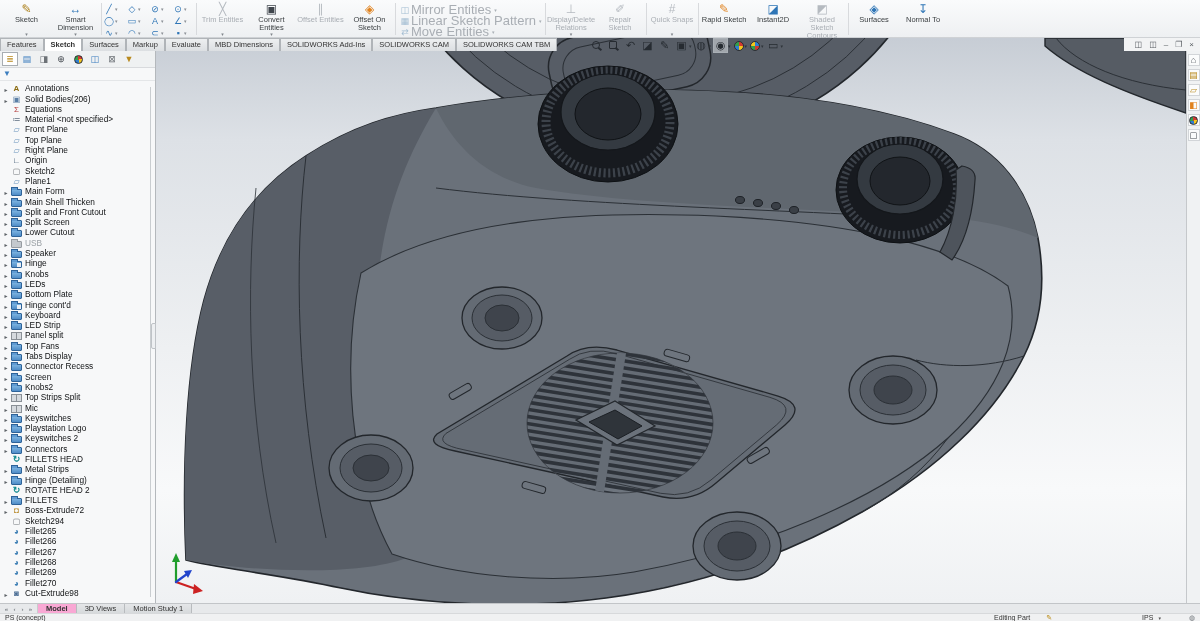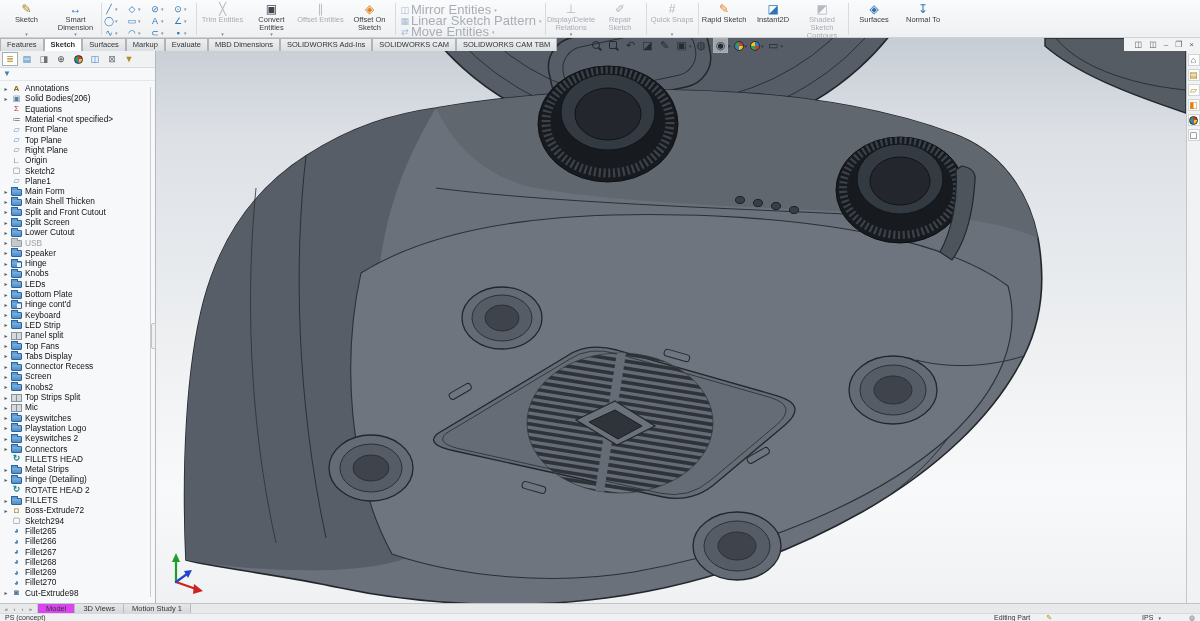--- a/index.html
+++ b/index.html
@@ -55,21 +55,21 @@
   
   #leftpanel{position:absolute;left:0;top:51px;width:156px;height:552px;background:#f7f8f9;border-right:1px solid #b4b8bc;display:flex;flex-direction:column;z-index:4}
   #fmtabs{height:17px;display:flex;align-items:center;gap:1px;padding:1px 2px;background:#eff1f2;border-bottom:1px solid #d8dadd;flex:0 0 auto}
   .ft{width:16px;height:14px;display:flex;align-items:center;justify-content:center;font-size:9px;cursor:default}
   .ft.active{background:#fff;border:1px solid #a8adb2}
   .g-gold{color:#b8891d}.g-blu{color:#3c7ebf}.g-gray{color:#6d7277}.g-dark{color:#454a50}
   .ft .ball{width:9px;height:9px}
   #filterrow{height:13px;display:flex;align-items:center;padding-left:3px;border-bottom:1px solid #e4e6e8;flex:0 0 auto}
   .funnel{font-size:8px;color:#3c7ebf;line-height:10px}
   #tree{flex:1;padding:2px 0 0 2px;overflow:hidden}
-  .trow{display:flex;align-items:center;height:10.3px;cursor:default}
+  .trow{display:flex;align-items:flex-end;height:10.3px;cursor:default}
   .arr{width:8px;font-size:6px;color:#5d6267;text-align:center;flex:0 0 auto}
   .ti{width:11px;height:9px;display:inline-block;margin-left:1px;font-size:8px;line-height:9px;text-align:center;position:relative;flex:0 0 auto}
   .tlbl{font-size:8.3px;color:#101214;white-space:nowrap;margin-left:3px}
   .tlbl.dim{color:#9aa0a5}
   .i-folder,.i-folder2{background:linear-gradient(#7ab2e0,#4f8cc7);border:1px solid #2e6399;border-radius:1px;height:7px;margin-top:2px}
   .i-folder::before,.i-folder2::before,.i-folder-dim::before{content:"";position:absolute;left:-1px;top:-3px;width:5px;height:2px;background:#5f9bd3;border:1px solid #2e6399;border-bottom:none}
   .i-folder2::after{content:"";position:absolute;right:0;bottom:0;width:4px;height:4px;background:#e8eef5}
   .i-folder-dim{background:#c4c9ce;border:1px solid #979ca1;border-radius:1px;height:7px;margin-top:2px}
   .i-folder-dim::before{background:#c4c9ce;border-color:#979ca1}
   .i-split{background:linear-gradient(90deg,#d6dade 46%,#8a9096 46%,#8a9096 54%,#d6dade 54%);border:1px solid #8a9096;height:8px;margin-top:1px}
@@ -91,21 +91,21 @@
   #taskpane{position:absolute;right:0;top:51px;width:14px;height:552px;background:#f0f2f3;border-left:1px solid #c5c8cb;display:flex;flex-direction:column;align-items:center;gap:3px;padding-top:3px;z-index:4}
   .tpi{width:12px;height:12px;display:flex;align-items:center;justify-content:center;font-size:9px;border:1px solid #d2d5d8;background:#fbfcfc;cursor:default}
   .tp-org{color:#e0821e}
   .tpi .ball{width:9px;height:9px}
 
   
   #bottombar{position:absolute;left:0;top:603px;width:1200px;height:10px;background:#e7e9eb;border-top:1px solid #c2c5c8;display:flex;align-items:stretch;z-index:6}
   #navbtns{display:flex;align-items:center;gap:1px;padding:0 3px;border-right:1px solid #c9ccce}
   .nav{font-size:6px;color:#60666c;width:7px;text-align:center;cursor:default}
   .btab{font-size:7.5px;line-height:9px;padding:0 8px;color:#333;background:linear-gradient(#e4e6e8,#d7dadc);border-right:1px solid #b8bbbe;white-space:nowrap;cursor:default}
-  .btab.active{background:#d946ef;font-weight:400}
+  .btab.active{background:#f9a8d4;font-weight:700}
   #statusbar{position:absolute;left:0;top:613px;width:1200px;height:8px;background:#f0f1f2;border-top:1px solid #d7d9db;display:flex;align-items:center;font-size:7px;line-height:8px;color:#333;padding:0 5px;z-index:6}
   #status-right{margin-left:auto;display:flex;align-items:center}
   .st-pencil{color:#b8860b;font-size:7px;margin:0 90px 0 16px}
   .st-caret{font-size:5px;color:#555;margin:0 28px 0 5px}
   .st-globe{color:#6d7277;font-size:7px}
 </style>
 </head>
 <body>
 
 <div id="app">

